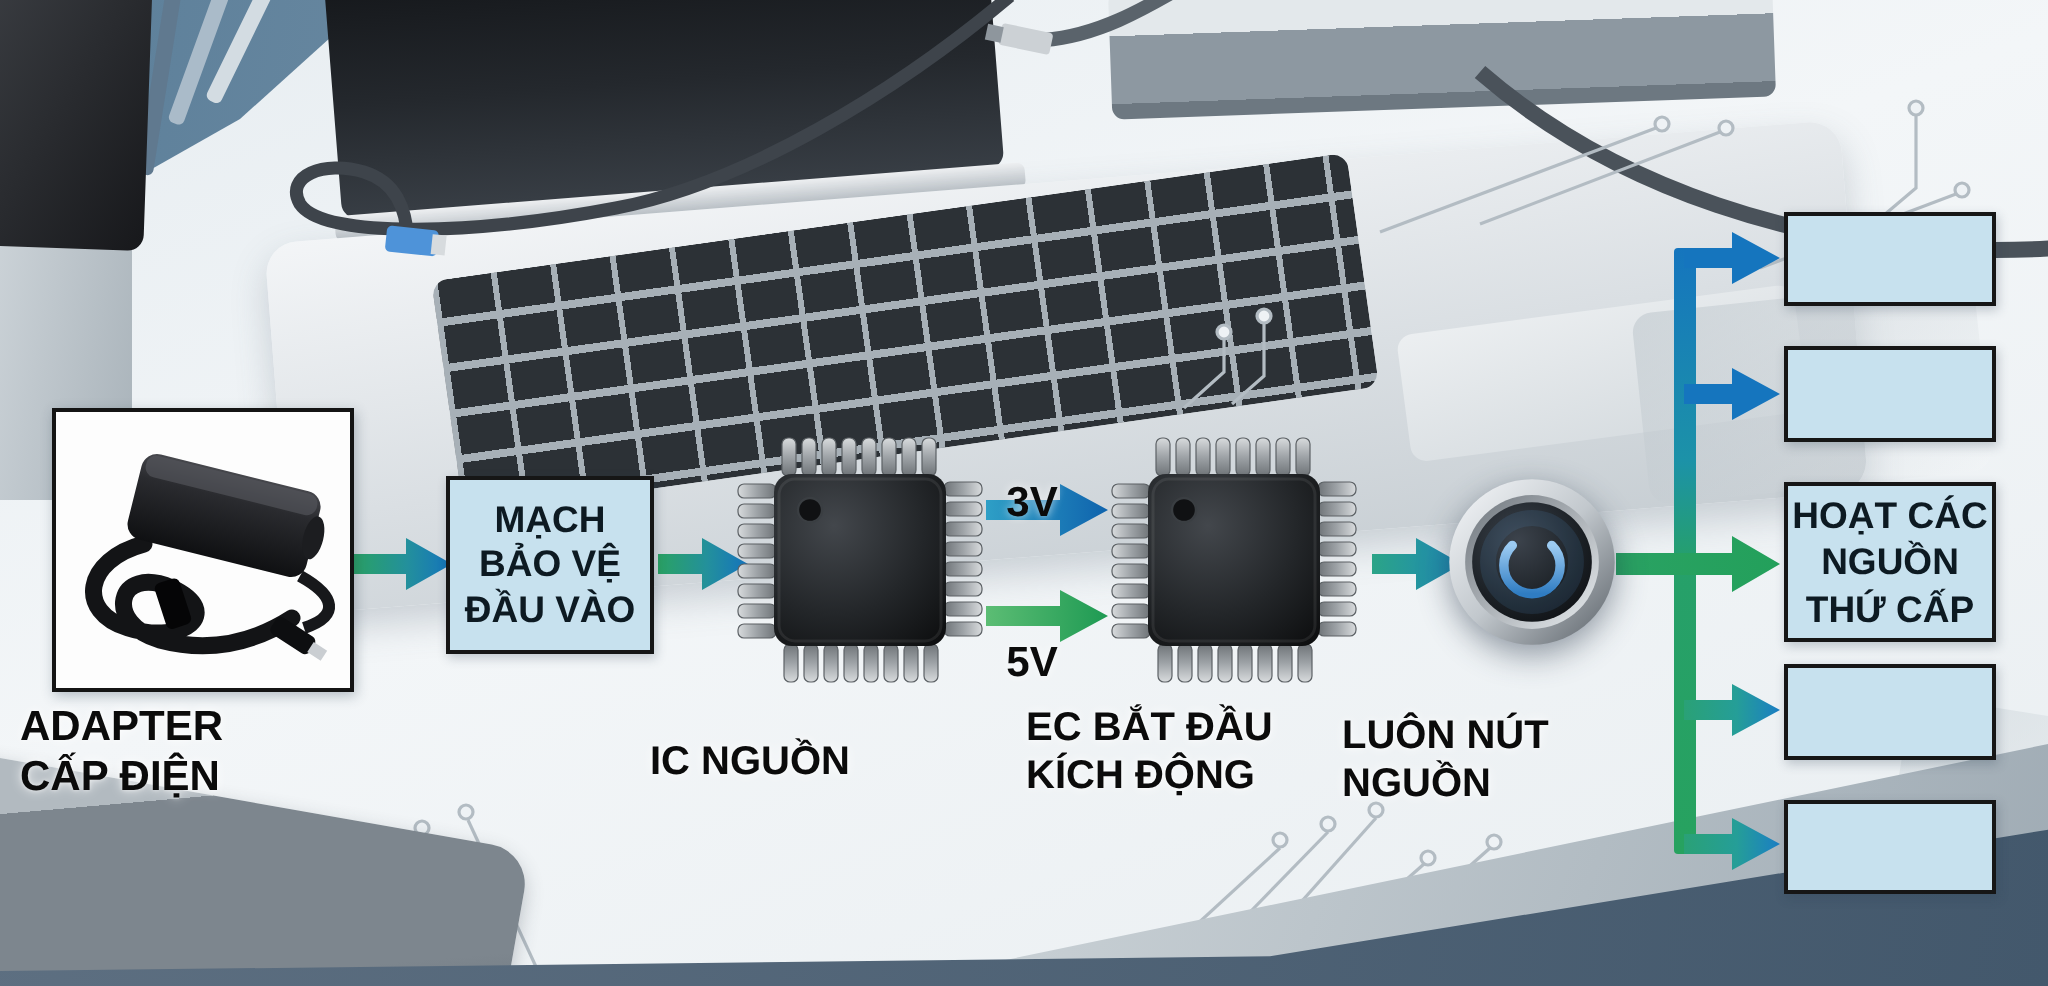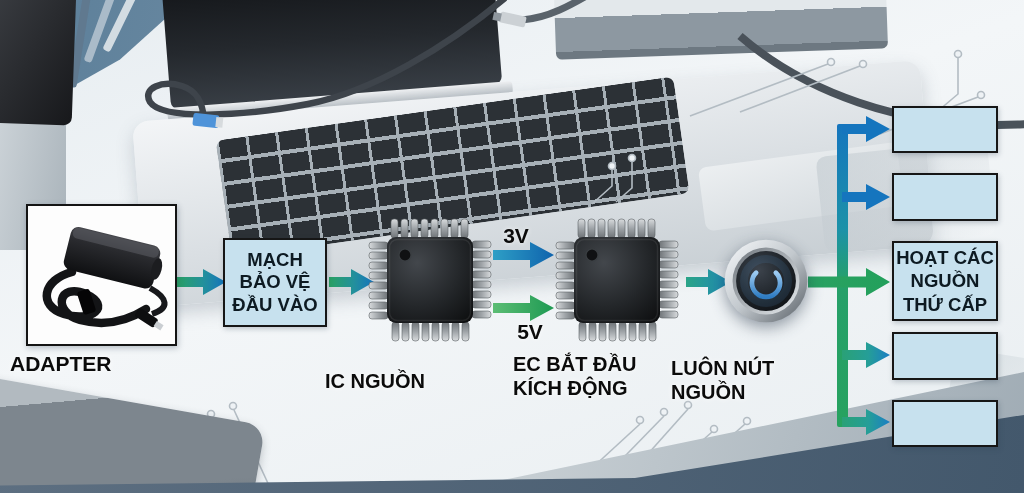--- a/index.html
+++ b/index.html
@@ -272,37 +272,38 @@
     <path d="M808,276.5 L866,276.5 L866,268 L890,282 L866,296 L866,287.5 L808,287.5 Z" fill="url(#g6)"></path>
   </svg>
 
   <div class="abs adapter-frame">
     <svg viewBox="0 0 147 138" width="147" height="138">
       <use href="#adapterSym"></use>
     </svg>
   </div>
   <div class="abs caption" style="left:10px;top:352px;width:182px;font-size:21px;">
     <div>ADAPTER</div>
+    <div>CẤP ĐIỆN</div>
   </div>
 
   <div class="abs bluebox textbox protect-box">
     <div>MẠCH</div>
     <div>BẢO VỆ</div>
     <div>ĐẦU VÀO</div>
   </div>
 
   <svg class="abs chip" style="left:363px;top:213px;" viewBox="0 0 134 134">
     <use href="#chipSym"></use>
   </svg>
   <div class="abs caption" style="left:325px;top:353px;width:210px;margin-top:17px;">
     <div>IC NGUỒN</div>
   </div>
 
-  <div class="abs rail-label" style="left:494px;top:224px;width:44px;">3V</div>
-  <div class="abs rail-label" style="left:508px;top:320px;width:44px;">5V</div>
+  <div class="abs rail-label" style="left:494px;top:240px;width:44px;">3V</div>
+  <div class="abs rail-label" style="left:494px;top:320px;width:44px;">5V</div>
 
   <svg class="abs chip" style="left:550px;top:213px;" viewBox="0 0 134 134">
     <use href="#chipSym"></use>
   </svg>
   <div class="abs caption" style="left:513px;top:353px;width:210px;">
     <div>EC BẮT ĐẦU</div>
     <div>KÍCH ĐỘNG</div>
   </div>
 
   <svg class="abs pwr" viewBox="0 0 100 100">

